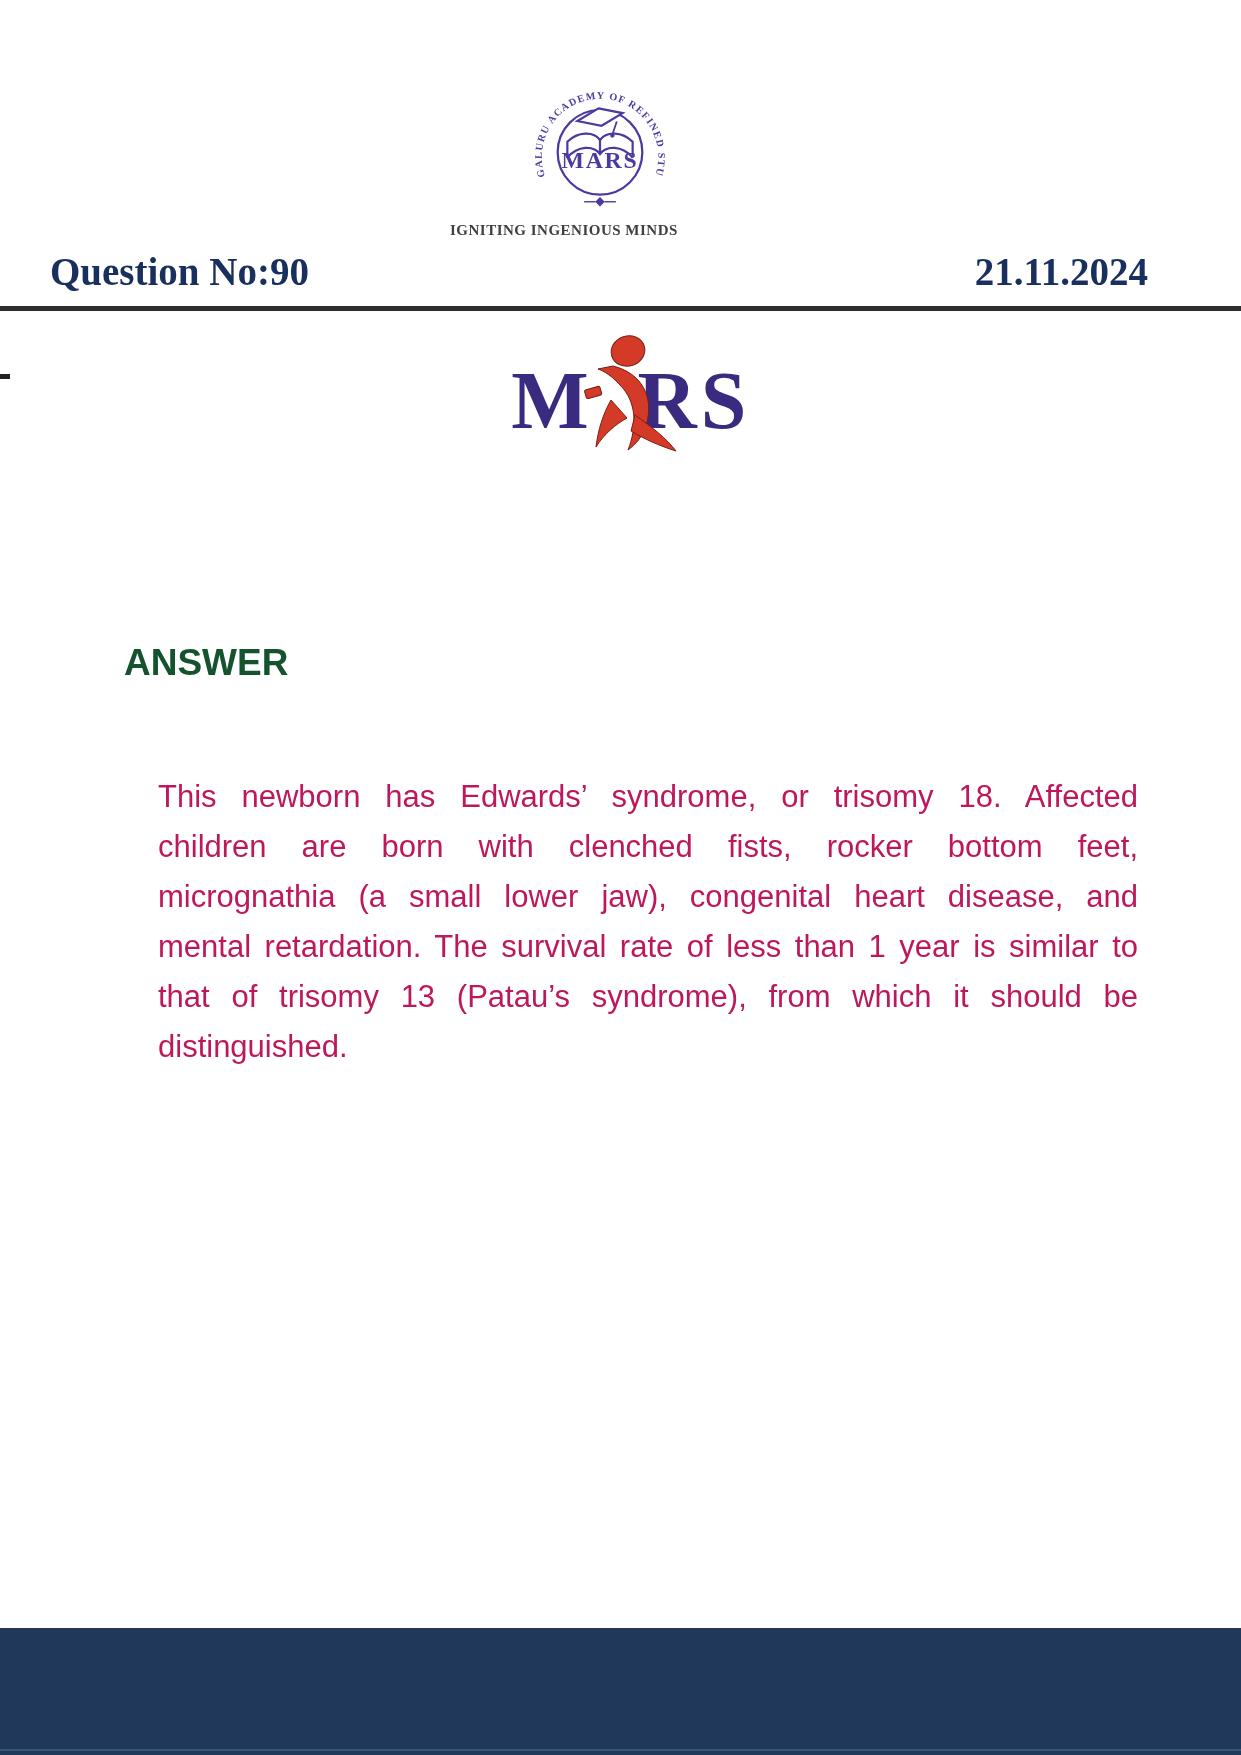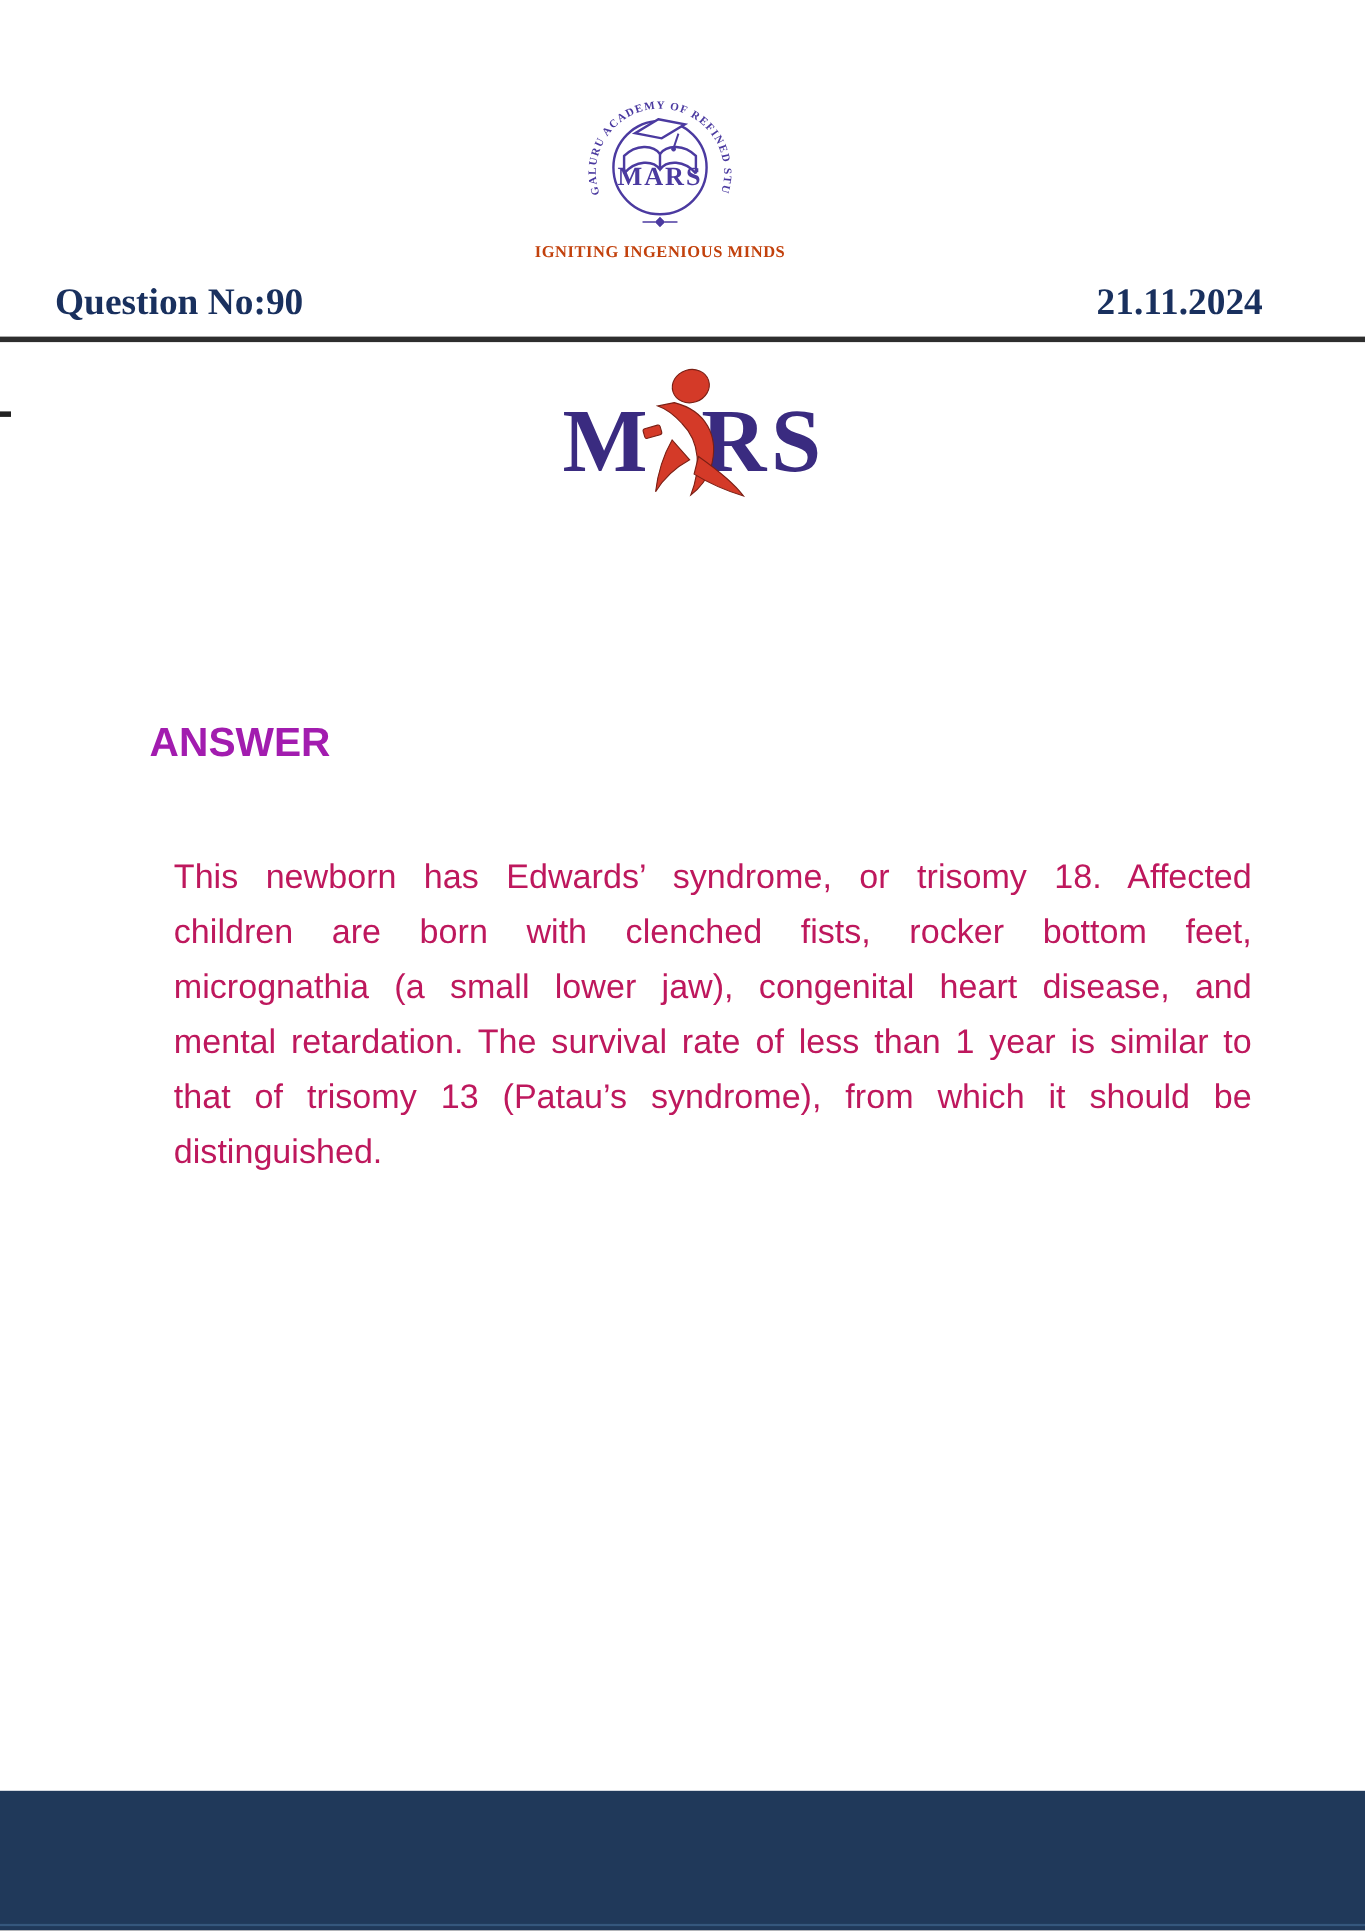--- a/index.html
+++ b/index.html
@@ -3,44 +3,44 @@
 <meta charset="utf-8">
 <style>
   html,body{margin:0;padding:0;background:#9c9c9c;}
   .page{
     position:relative;width:1241px;height:1755px;background:#ffffff;
     font-family:"Liberation Sans",sans-serif;overflow:hidden;margin:0 auto;
   }
   
   .emblem{position:absolute;left:505px;top:80px;width:190px;height:150px;}
   .emblem-tagline{
-    position:absolute;left:450px;top:222px;width:300px;text-align:center;
+    position:absolute;left:450px;top:222px;width:300px;
     font-family:"Liberation Serif",serif;font-weight:bold;font-size:15px;
-    letter-spacing:.5px;color:#c2410c;
+    letter-spacing:.5px;color:#404040;
   }
   
   .header-row{
     position:absolute;left:0;top:250px;width:1241px;height:44px;
     display:flex;justify-content:space-between;align-items:flex-end;
     padding:0 93px 0 50px;box-sizing:border-box;
-    font-family:"Liberation Serif",serif;font-weight:bold;font-size:34px;
+    font-family:"Liberation Serif",serif;font-weight:bold;font-size:39px;
     color:#19305e;
   }
   .header-rule{position:absolute;left:0;top:306px;width:1241px;height:5px;background:#2e2e2e;}
   .margin-mark{position:absolute;left:0;top:374px;width:10px;height:5px;background:#222;}
   
   .marslogo{position:absolute;left:495px;top:330px;width:260px;height:122px;}
   .marslogo text{
     font-family:"Liberation Serif",serif;font-weight:bold;
     paint-order:stroke fill;stroke:#ffffff;stroke-width:1.2px;
   }
   
   .answer-heading{
-    position:absolute;left:120px;top:638px;margin:16px;
-    font-size:37px;font-weight:800;letter-spacing:0;color:#a21caf;
+    position:absolute;left:120px;top:638px;margin:4px;
+    font-size:37px;font-weight:800;letter-spacing:0;color:#14532d;
   }
   .answer-option{
     position:absolute;left:158px;top:706px;margin:0;
     font-size:34px;font-weight:800;color:#0d0d0d;letter-spacing:.2px;
   }
   .answer-body{
     position:absolute;left:158px;top:772px;width:980px;margin:0;
     font-size:31px;line-height:50px;word-spacing:3px;color:#be185d;
     text-align:justify;
   }

